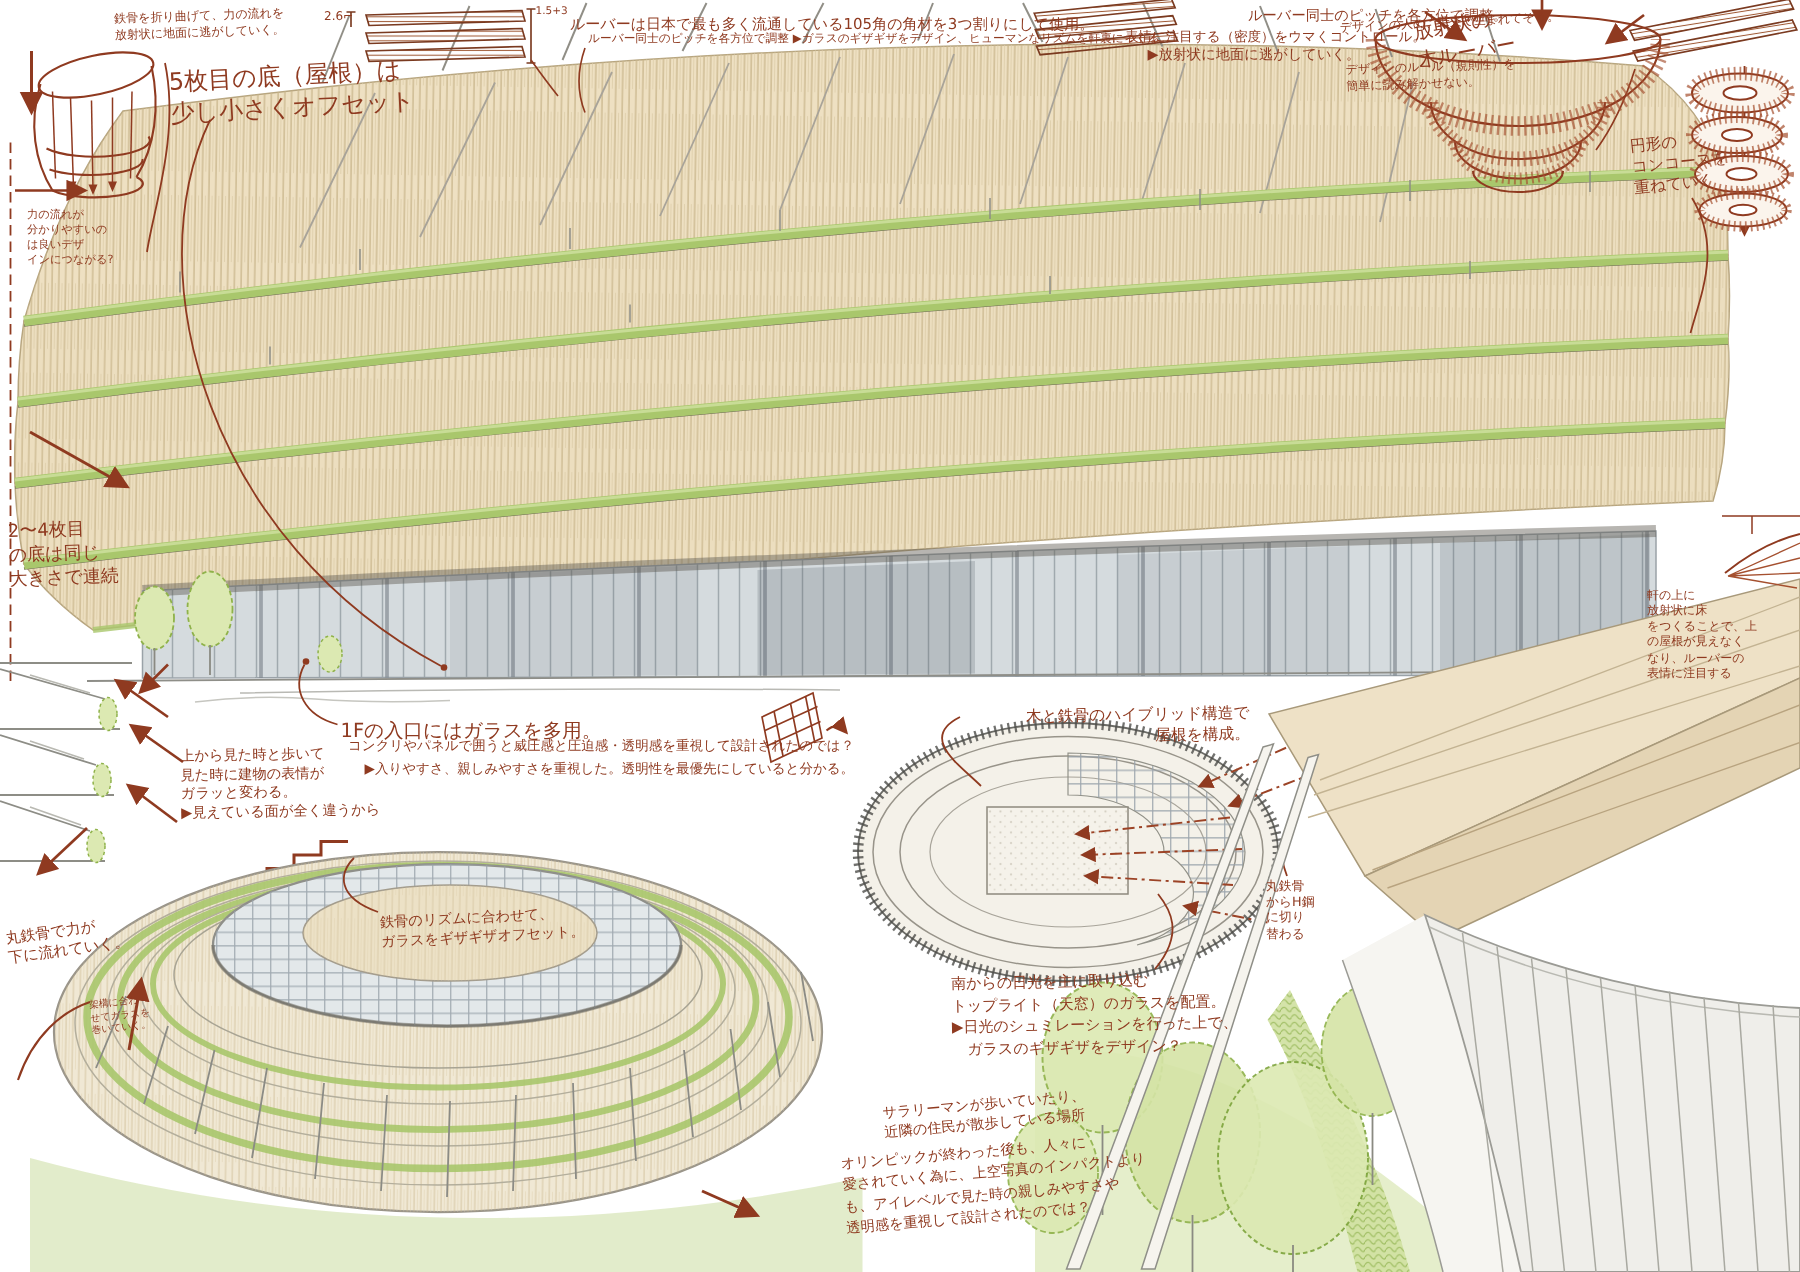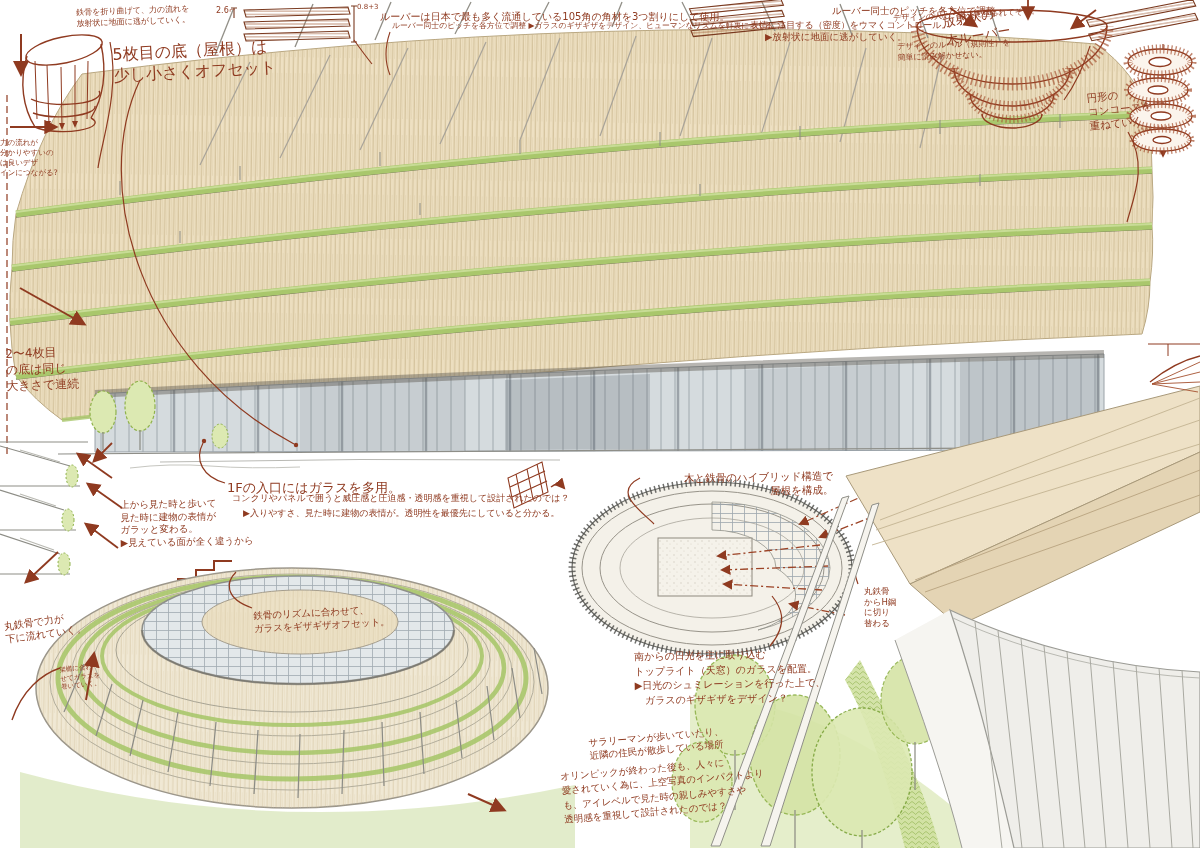--- a/index.html
+++ b/index.html
@@ -378,51 +378,57 @@
   <g stroke="#8f3a20" stroke-width="2" fill="none">
     <path d="M468,794 L504,810" marker-end="url(#ah)"></path>
   </g>
 </svg>
 
   <div class="ann" style="left:76px;top:8px;font-size:8px;transform:rotate(-2deg)">鉄骨を折り曲げて、力の流れを
 放射状に地面に逃がしていく。</div>
   <div class="ann" style="left:112px;top:44px;font-size:16px;transform:rotate(-3deg)">5枚目の底（屋根）は
 少し小さくオフセット</div>
   <div class="ann nw" style="left:216px;top:6px;font-size:8px">2.6⌐</div>
-  <div class="ann nw" style="left:357px;top:3px;font-size:7px">0.8+3</div>
+  <div class="ann nw" style="left:357px;top:3px;font-size:7px">1.5+3</div>
   <div class="ann nw" style="left:380px;top:10px;font-size:10px">ルーバーは日本で最も多く流通している105角の角材を3つ割りにして使用。</div>
   <div class="ann nw" style="left:392px;top:21px;font-size:7.8px">ルーバー同士のピッチを各方位で調整 ▶ガラスのギザギザをデザイン、ヒューマンなリズムを軒裏につくる</div>
   <div class="ann nw" style="left:832px;top:5px;font-size:9.5px">ルーバー同士のピッチを各方位で調整。</div>
   <div class="ann nw" style="left:893px;top:14px;font-size:8px;transform:rotate(-3deg)">デザインの人の、工夫で生まれてそう。</div>
   <div class="ann nw" style="left:750px;top:20px;font-size:9px">表情に注目する（密度）をウマくコントロール。</div>
   <div class="ann nw" style="left:765px;top:31px;font-size:9.5px">▶放射状に地面に逃がしていく。</div>
   <div class="ann" style="left:897px;top:42px;font-size:8px;transform:rotate(-2deg)">デザインのルール（規則性）を
 簡単に読み解かせない。</div>
   <div class="ann" style="left:941px;top:14px;font-size:13px;line-height:1.45;transform:rotate(-10deg)">放射状の
 木ルーバー</div>
   <div class="ann" style="left:1086px;top:92px;font-size:10.5px;transform:rotate(-6deg)">円形の
 コンコースを
 重ねていく</div>
-  <div class="ann" style="left:0;top:138px;font-size:7.5px;line-height:1.35">力の流れが
+  <div class="ann" style="left:18px;top:138px;font-size:7.5px;line-height:1.35">力の流れが
 分かりやすいの
 は良いデザ
 インにつながる?</div>
   <div class="ann" style="left:5px;top:347px;font-size:12px;transform:rotate(-2deg)">2〜4枚目
 の底は同じ
 大きさで連続</div>
+  <div class="ann" style="left:1098px;top:392px;font-size:8px;line-height:1.3">軒の上に
+放射状に床
+をつくることで、上
+の屋根が見えなく
+なり、ルーバーの
+表情に注目する</div>
   <div class="ann nw" style="left:227px;top:479px;font-size:13px">1Fの入口にはガラスを多用。</div>
   <div class="ann nw" style="left:232px;top:493px;font-size:9px">コンクリやパネルで囲うと威圧感と圧迫感・透明感を重視して設計されたのでは？</div>
-  <div class="ann nw" style="left:243px;top:508px;font-size:9px">▶入りやすさ、見た時に建物の表情が。透明性を最優先にしていると分かる。</div>
+  <div class="ann nw" style="left:243px;top:508px;font-size:9px">▶入りやすさ、親しみやすさを重視した。透明性を最優先にしていると分かる。</div>
   <div class="ann" style="left:120px;top:499px;font-size:9.5px;transform:rotate(-1deg)">上から見た時と歩いて
 見た時に建物の表情が
 ガラッと変わる。
 ▶見えている面が全く違うから</div>
   <div class="ann" style="left:683px;top:472px;width:150px;text-align:right;font-size:10.5px;transform:rotate(-1deg)">木と鉄骨のハイブリッド構造で
 屋根を構成。</div>
-  <div class="ann" style="left:864px;top:586px;font-size:8.5px;line-height:1.25">丸鉄骨
+  <div class="ann" style="left:844px;top:586px;font-size:8.5px;line-height:1.25">丸鉄骨
 からH鋼
 に切り
 替わる</div>
   <div class="ann" style="left:634px;top:650px;font-size:10px;line-height:1.45;transform:rotate(-1deg)">南からの日光を主に取り込む
 トップライト（天窓）のガラスを配置。
 ▶日光のシュミレーションを行った上で、
 　ガラスのギザギザをデザイン？</div>
   <div class="ann" style="left:588px;top:737px;font-size:9.5px;transform:rotate(-5deg)">サラリーマンが歩いていたり、
 近隣の住民が散歩している場所</div>
   <div class="ann" style="left:560px;top:770px;font-size:9.5px;line-height:1.5;transform:rotate(-5deg)">オリンピックが終わった後も、人々に

